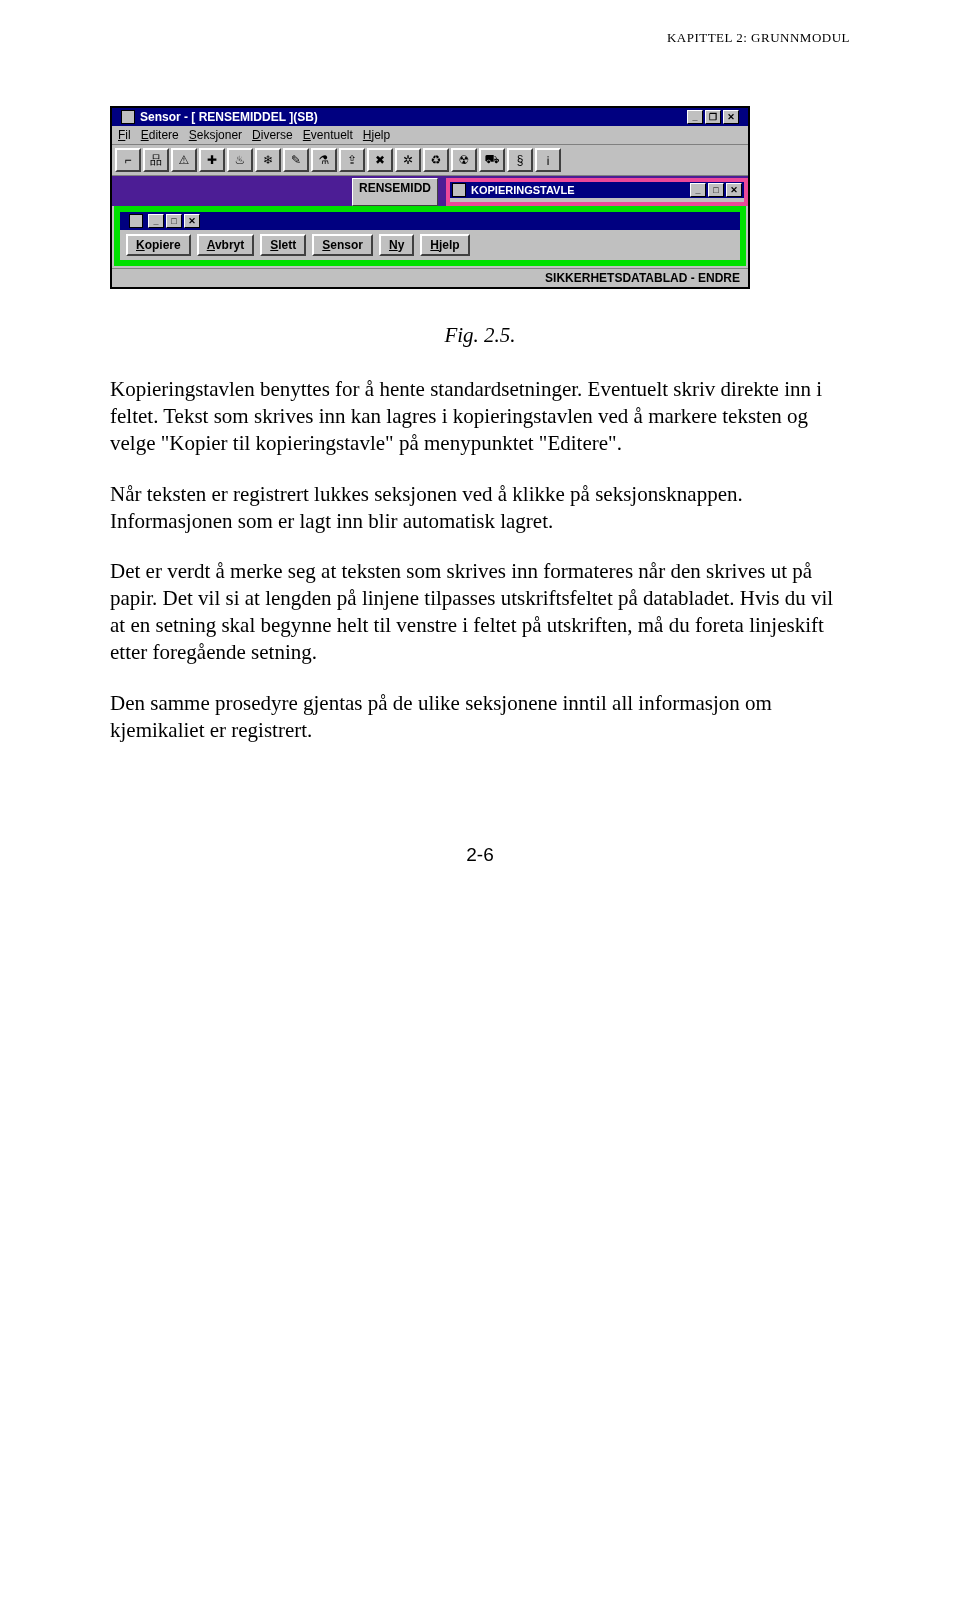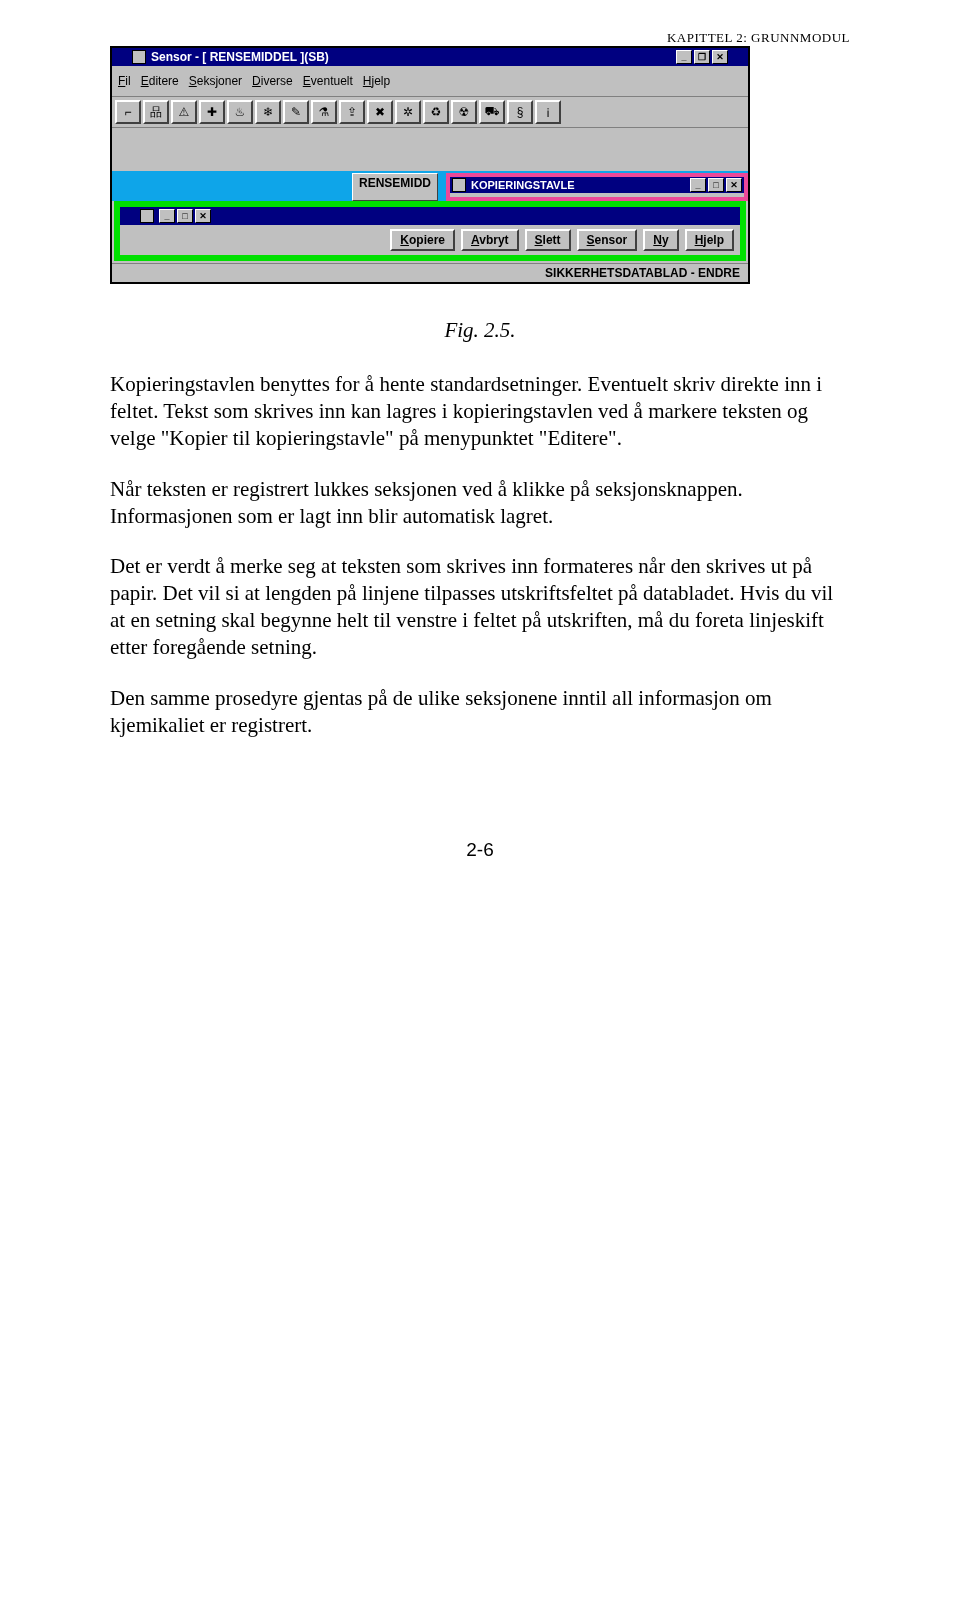--- a/index.html
+++ b/index.html
@@ -11,39 +11,40 @@
     width: 960px;
   }
   .page {
     padding: 30px 110px 60px 110px;
   }
   .running-header {
     font-family: "Times New Roman", Times, serif;
     font-size: 13px;
     letter-spacing: 0.5px;
     text-align: right;
+    margin-bottom: 60px;
   }
   .screenshot {
     width: 640px;
     margin: 0;
     font-family: Arial, Helvetica, sans-serif;
     font-size: 11px;
     color: #000;
   }
   
   .win {
     border: 2px solid #000;
     background: #c0c0c0;
   }
   .titlebar {
     background: #000080;
     color: #fff;
     display: flex;
     align-items: center;
-    padding: 2px 20px;
+    padding: 2px 9px;
     font-weight: bold;
     font-size: 12px;
   }
   .titlebar .ticon {
     width: 14px; height: 14px;
     background: #c0c0c0;
     border: 1px solid #000;
     margin-right: 5px;
   }
   .titlebar .title-text { flex: 1; }
@@ -57,21 +58,21 @@
     border-bottom: 1px solid #000;
     font-size: 9px; line-height: 12px;
     text-align: center;
     font-family: Arial, Helvetica, sans-serif;
     font-weight: bold;
     color: #000;
   }
   .menubar {
     display: flex;
     gap: 10px;
-    padding: 8px 6px;
+    padding: 2px 6px;
     background: #c0c0c0;
     border-bottom: 1px solid #808080;
     font-size: 12px;
   }
   .menubar span { }
   .menubar span::first-letter { text-decoration: underline; }
   .toolbar {
     display: flex;
     gap: 2px;
     padding: 3px;
@@ -83,23 +84,22 @@
     background: #c0c0c0;
     border-top: 2px solid #fff;
     border-left: 2px solid #fff;
     border-right: 2px solid #404040;
     border-bottom: 2px solid #404040;
     display: flex; align-items: center; justify-content: center;
     font-size: 12px;
   }
   .docstrip {
     display: flex;
-    background: #0ea5e9;
+    background: #4c1d95;
     padding: 2px 0 0 0;
-    margin-top: 43px;
   }
   .doc-label {
     background: #c0c0c0;
     border-top: 1px solid #fff;
     border-left: 1px solid #fff;
     border-right: 1px solid #404040;
     border-bottom: 1px solid #404040;
     padding: 2px 6px;
     font-weight: bold;
     margin-left: 240px;
@@ -148,21 +148,20 @@
     border-top: 2px solid #404040;
     border-left: 2px solid #404040;
     border-right: 2px solid #fff;
     border-bottom: 2px solid #fff;
     margin: 0 4px 2px 0;
   }
   .h22 { height: 22px; }
   .h40 { height: 44px; }
   .btnrow {
     display: flex; gap: 6px;
-    justify-content: flex-end;
     padding: 4px 6px;
     background: #c0c0c0;
   }
   .raisedbtn {
     background: #c0c0c0;
     border-top: 2px solid #fff;
     border-left: 2px solid #fff;
     border-right: 2px solid #404040;
     border-bottom: 2px solid #404040;
     padding: 2px 8px;

